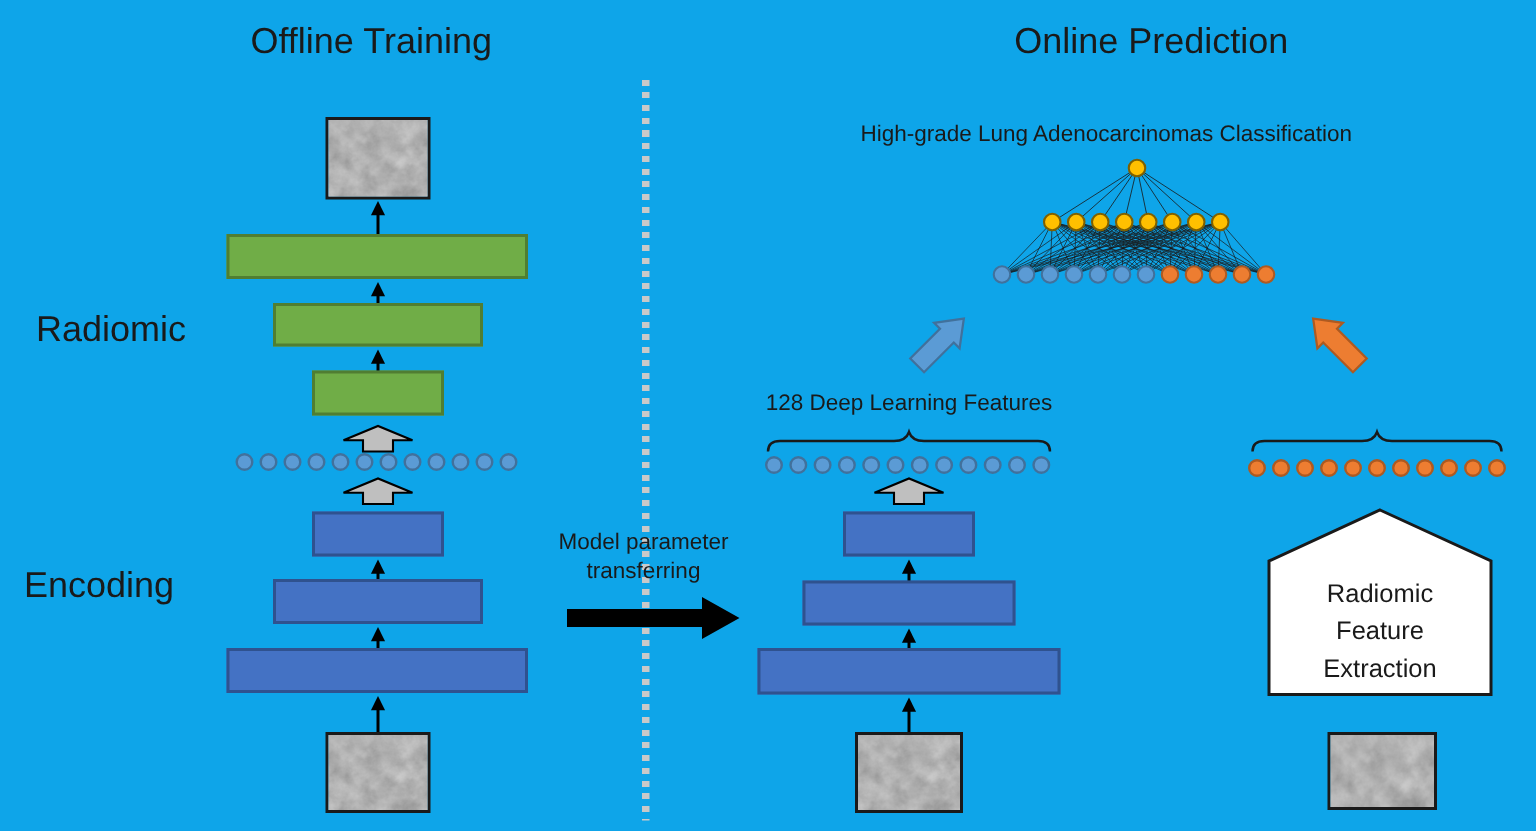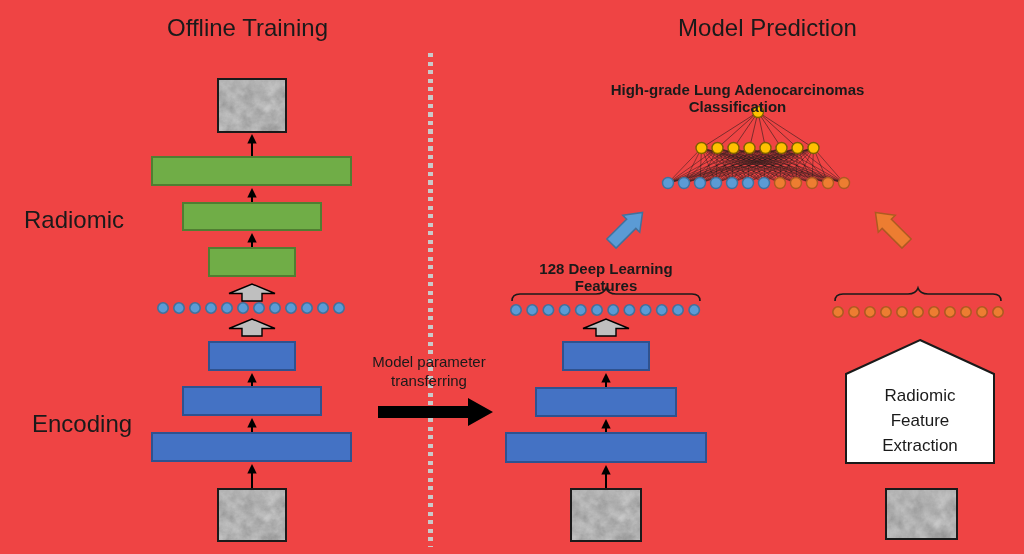--- a/index.html
+++ b/index.html
@@ -1,22 +1,22 @@
 <!DOCTYPE html>
 <html><head>
 <meta charset="utf-8">
 <style>
   html,body{margin:0;padding:0;background:#ffffff;}
-  #canvas{position:relative;width:1024px;height:554px;background:#ef4444;overflow:hidden;
+  #canvas{position:relative;width:1024px;height:554px;background:#0ea5e9;overflow:hidden;
           font-family:"Liberation Sans", sans-serif;color:#1a1a1a;}
   .abs{position:absolute;}
   .title{font-size:24px;text-align:center;}
   .side-label{font-size:24px;}
-  .small-label{font-size:15px;text-align:center;font-weight:bold;}
-  .bold{font-weight:bold;text-align:center;}
+  .small-label{font-size:15px;text-align:center;}
+  .bold{font-weight:normal;text-align:center;}
   
   .box{position:absolute;box-sizing:border-box;border:2px solid;}
   .green{background:#70AD47;border-color:#507E32;}
   .blue{background:#4472C4;border-color:#2F528F;}
   .g1{left:151px;top:156px;width:201px;height:30px;}
   .g2{left:182px;top:202px;width:140px;height:29px;}
   .g3{left:208px;top:247px;width:88px;height:30px;}
   .bL1{left:208px;top:341px;width:88px;height:30px;}
   .bL2{left:182px;top:386px;width:140px;height:30px;}
   .bL3{left:151px;top:432px;width:201px;height:30px;}
@@ -27,21 +27,21 @@
   .ct{position:absolute;border:2px solid #1a1a1a;box-sizing:border-box;}
   
   #divider{left:428px;top:53px;width:5px;height:494px;
            background:repeating-linear-gradient(to bottom,#c9c9c9 0 4px,transparent 4px 8.5px);}
   #overlay{left:0;top:0;pointer-events:none;}
   #transfer-label{left:358px;top:352px;width:142px;font-size:15px;line-height:19px;text-align:center;}
   #pentagon-text{left:845px;top:383px;width:150px;font-size:17px;line-height:25px;text-align:center;}
   #offline-title{left:130px;top:14px;width:235px;}
   #online-title{left:650px;top:14px;width:235px;}
   #decoding-label{left:24px;top:206px;}
-  #encoding-label{left:32px;top:377px;margin-top:33px;}
+  #encoding-label{left:16px;top:377px;}
   #classification-label{left:560px;top:81px;width:355px;font-size:15px;}
   #deep-features-label{left:506px;top:260px;width:200px;}
   #radiomic-features-label{left:821px;top:260px;width:200px;}
 </style>
 </head>
 <body>
 
 <div id="canvas">
 
   <svg width="0" height="0" class="abs" aria-hidden="true">
@@ -55,21 +55,21 @@
           <feFuncB type="linear" slope="0.55" intercept="0.22"></feFuncB>
           <feFuncA type="linear" slope="0.25" intercept="0.75"></feFuncA>
         </feComponentTransfer>
       </filter>
     </defs>
   </svg>
 
   <div id="divider" class="abs"></div>
 
   <div id="offline-title" class="abs title">Offline Training</div>
-  <div id="online-title" class="abs title">Model Prediction</div>
+  <div id="online-title" class="abs title">Online Prediction</div>
   <div id="decoding-label" class="abs side-label">Radiomic</div>
   <div id="encoding-label" class="abs side-label">Encoding</div>
 
   <div class="box green g1"></div>
   <div class="box green g2"></div>
   <div class="box green g3"></div>
 
   <div class="box blue bL1"></div>
   <div class="box blue bL2"></div>
   <div class="box blue bL3"></div>

